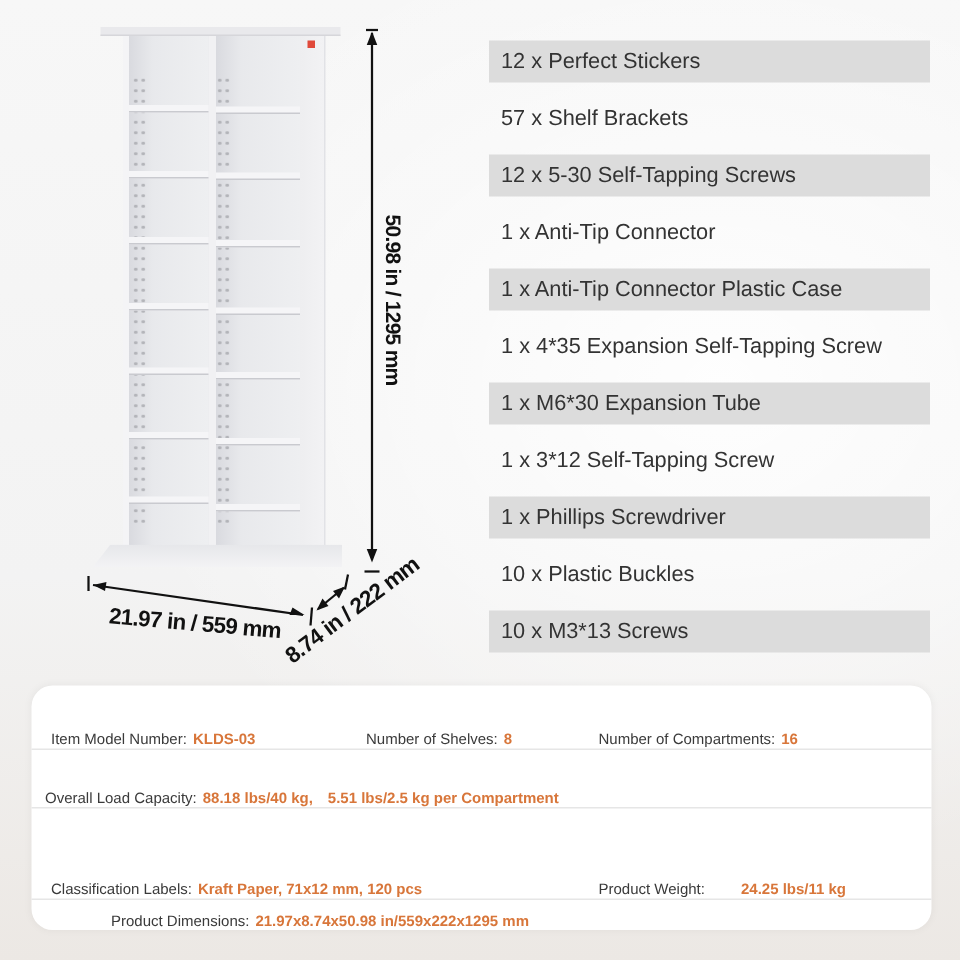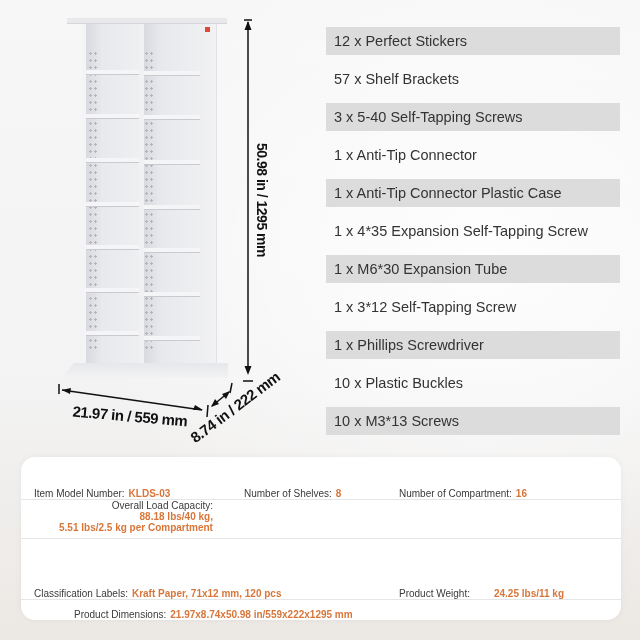--- a/index.html
+++ b/index.html
@@ -125,21 +125,21 @@
   <div class="part-row shaded">
       <div class="bg"></div>
       <span class="txt">12 x Perfect Stickers</span>
     </div>
   <div class="part-row">
       <div class="bg"></div>
       <span class="txt">57 x Shelf Brackets</span>
     </div>
   <div class="part-row shaded">
       <div class="bg"></div>
-      <span class="txt">3 x 5-40 Self-Tapping Screws</span>
+      <span class="txt">12 x 5-30 Self-Tapping Screws</span>
     </div>
   <div class="part-row">
       <div class="bg"></div>
       <span class="txt">1 x Anti-Tip Connector</span>
     </div>
   <div class="part-row shaded">
       <div class="bg"></div>
       <span class="txt">1 x Anti-Tip Connector Plastic Case</span>
     </div>
   <div class="part-row">
@@ -172,26 +172,26 @@
   <div class="spec-row r1 sep">
     <div class="spec-item" style="left:13px;">
       <span class="spec-label">Item Model Number:</span>
       <span class="spec-value">KLDS-03</span>
     </div>
     <div class="spec-item" style="left:223px;">
       <span class="spec-label">Number of Shelves:</span>
       <span class="spec-value">8</span>
     </div>
     <div class="spec-item" style="left:378px;">
-      <span class="spec-label">Number of Compartment:</span>
+      <span class="spec-label">Number of Compartments:</span>
       <span class="spec-value">16</span>
     </div>
   </div>
   <div class="spec-row r2 sep">
-    <div class="spec-item" style="left:28px;flex-direction:column;">
+    <div class="spec-item" style="left:9px;">
       <span class="spec-label">Overall Load Capacity:</span>
       <span class="spec-value">88.18 lbs/40 kg,</span>
       <span class="spec-value" style="margin-left:10px;">5.51 lbs/2.5 kg per Compartment</span>
     </div>
   </div>
   <div class="spec-row r3 sep">
     <div class="spec-item" style="left:13px;">
       <span class="spec-label">Classification Labels:</span>
       <span class="spec-value">Kraft Paper, 71x12 mm, 120 pcs</span>
     </div>

